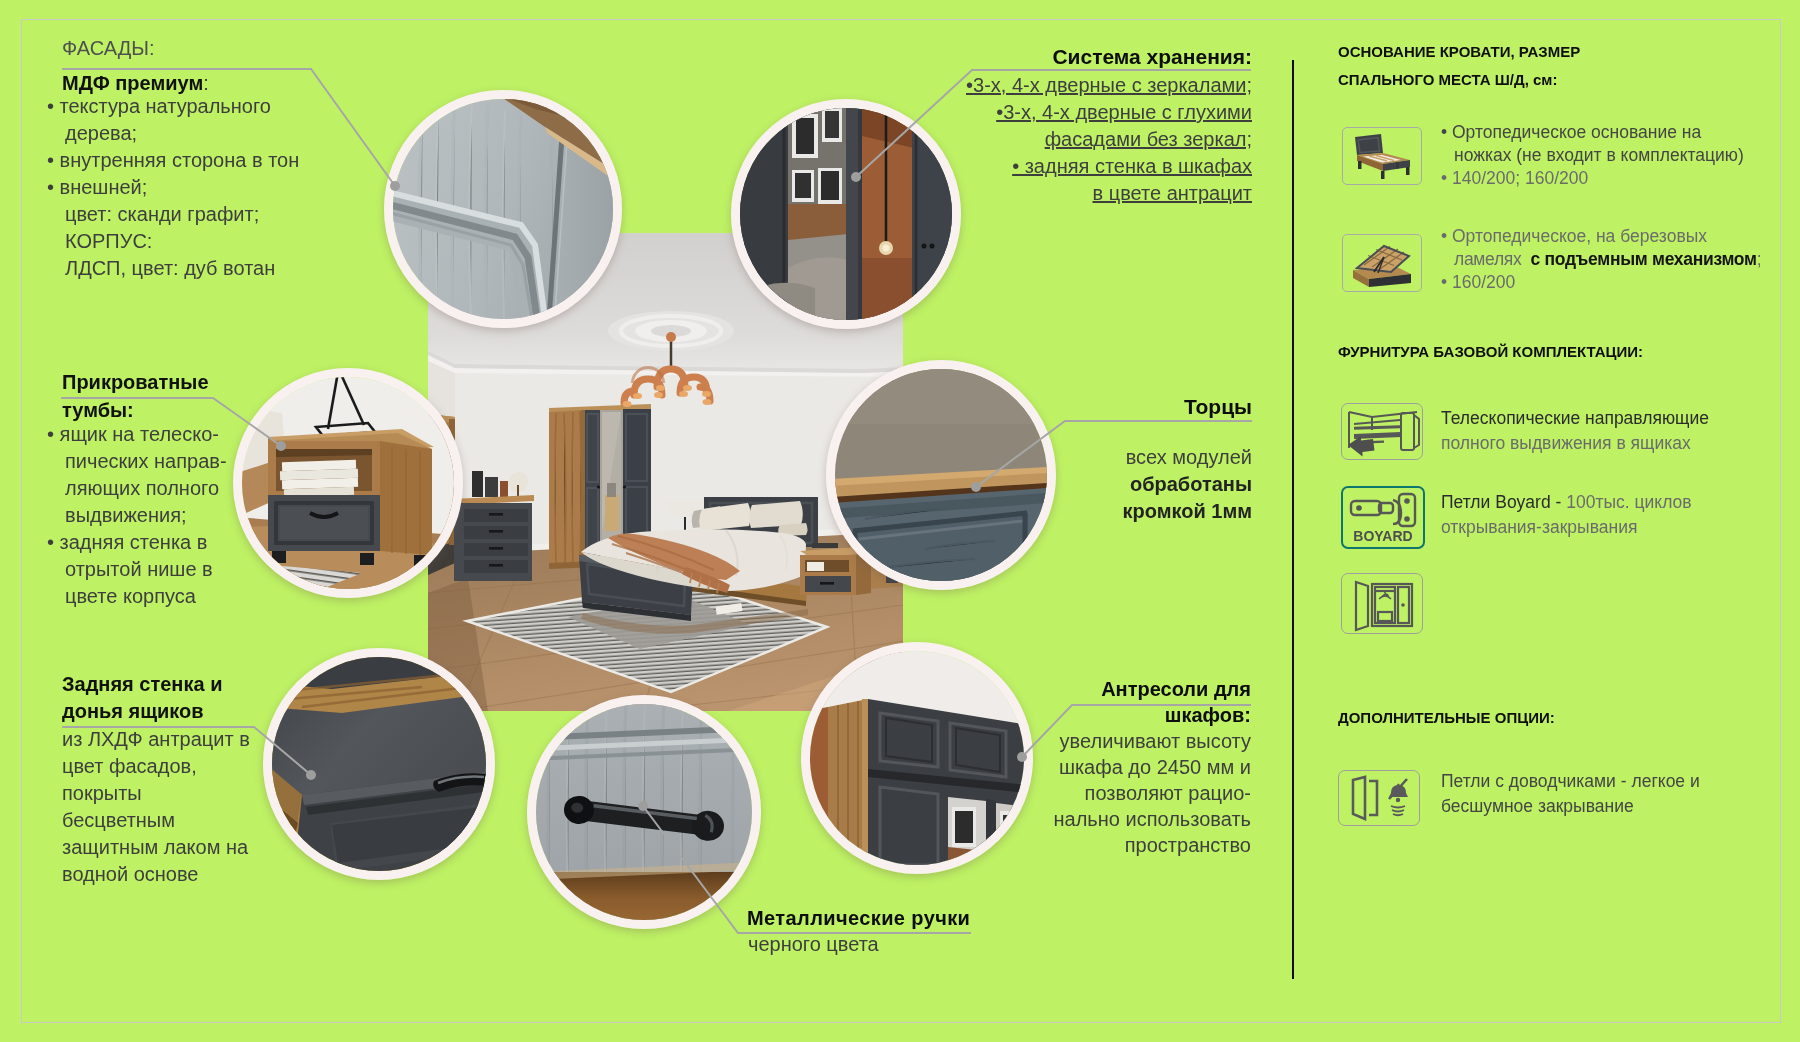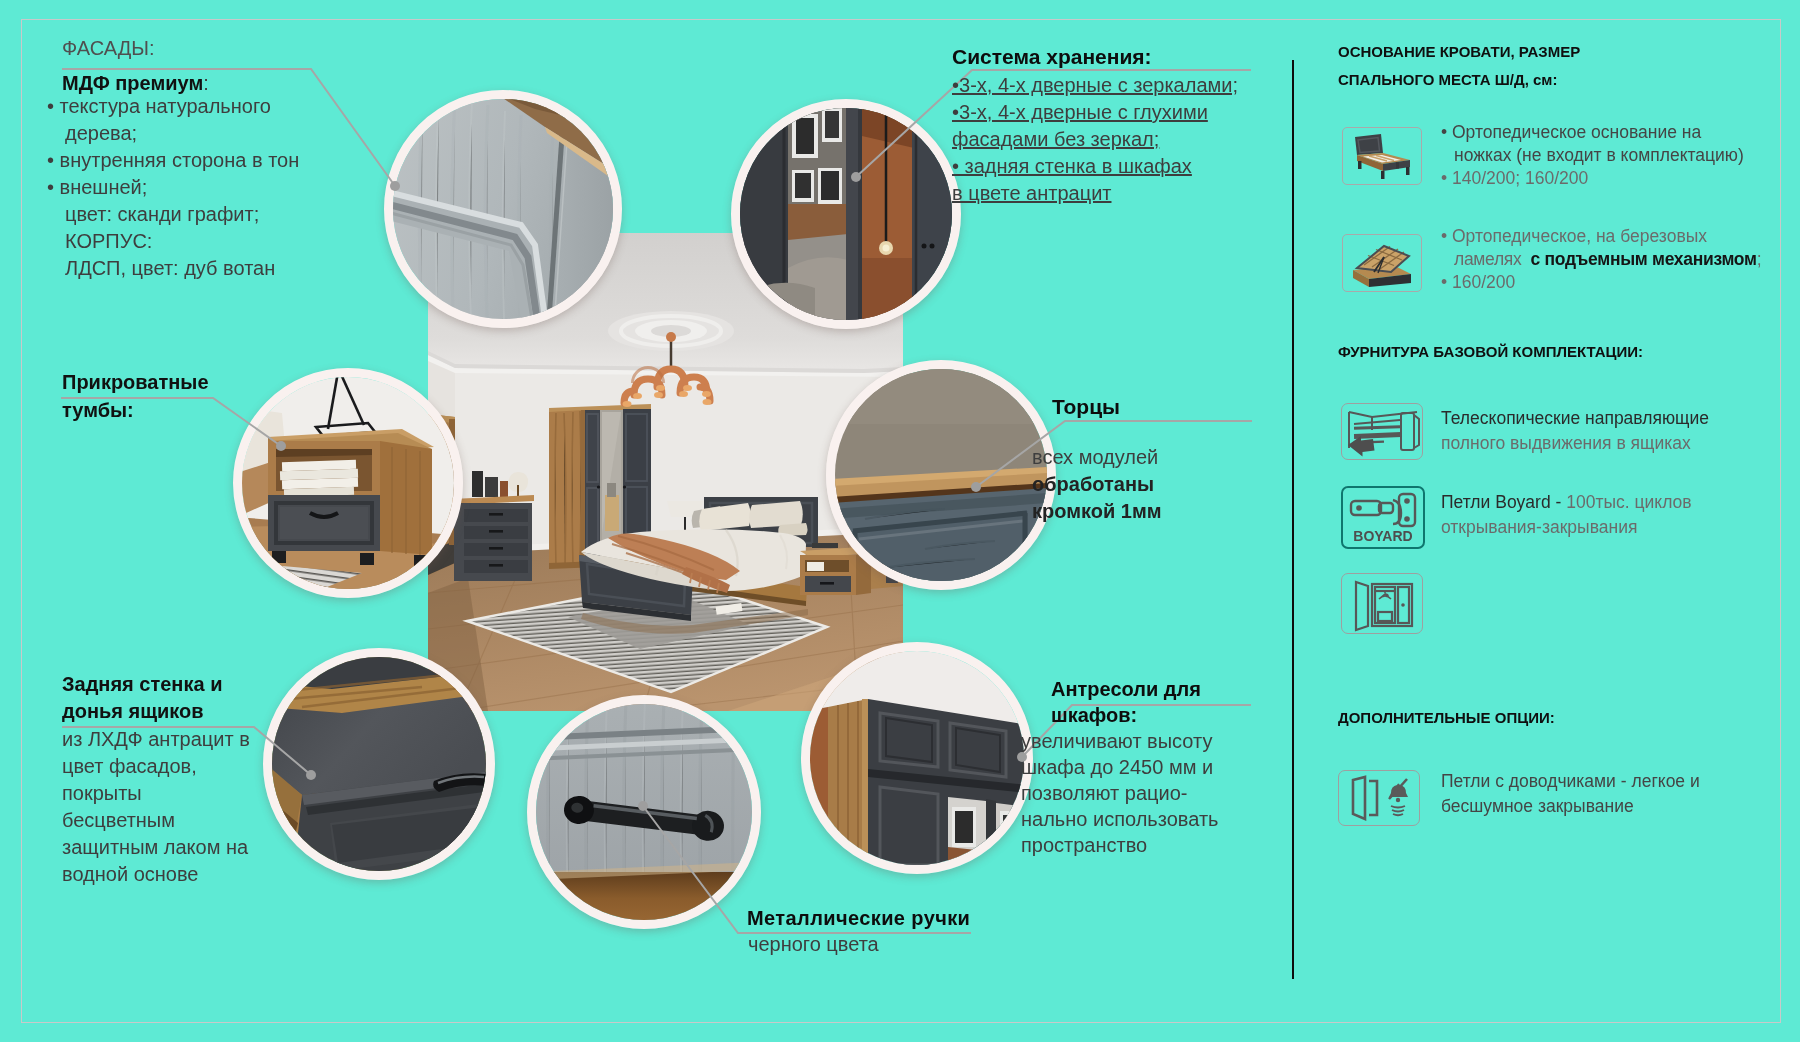--- a/index.html
+++ b/index.html
@@ -1,21 +1,21 @@
 <!DOCTYPE html>
 <html><head>
 <meta charset="utf-8">
 <style>
   html,body{margin:0;padding:0;background:#ffffff;}
-  #page{position:relative;width:1800px;height:1042px;background:#5eead4;overflow:hidden;
+  #page{position:relative;width:1800px;height:1042px;background:#bef264;overflow:hidden;
         font-family:"Liberation Sans",sans-serif;}
   .abs{position:absolute;}
   .txt{font-size:20px;line-height:27px;color:#3e3e3e;}
   .txt b{color:#111111;}
-  .rtxt{text-align:left;}
+  .rtxt{text-align:right;}
   .small{font-size:17.5px;line-height:23px;color:#454545;}
   .fur{font-size:17.5px;line-height:25px;color:#454545;}
   .gray{color:#6b6b6b;}
   .dark{color:#2b2b2b;}
   h3{margin:0;font-size:15px;line-height:28px;font-weight:bold;color:#0f0f0f;}
   .circ{position:absolute;border-radius:50%;border:9px solid #f9f1ef;overflow:hidden;
         box-shadow:0 3px 8px rgba(110,85,80,.30);}
   .circ svg{display:block;}
 </style>
 </head>
@@ -591,20 +591,29 @@
   <div style="padding-left:18px;">ЛДСП, цвет: дуб вотан</div>
 </div>
 
 <div class="abs txt" style="left:62px;top:369px;width:200px;">
   <div style="font-weight:bold;color:#111;">Прикроватные</div>
 </div>
 <div class="abs txt" style="left:62px;top:397px;width:200px;">
   <div style="font-weight:bold;color:#111;">тумбы:</div>
 </div>
 
+<div class="abs txt" style="left:47px;top:421px;width:230px;">
+  <div>•&nbsp;ящик на телеско-</div>
+  <div style="padding-left:18px;">пических направ-</div>
+  <div style="padding-left:18px;">ляющих полного</div>
+  <div style="padding-left:18px;">выдвижения;</div>
+  <div>•&nbsp;задняя стенка в</div>
+  <div style="padding-left:18px;">отрытой нише в</div>
+  <div style="padding-left:18px;">цвете корпуса</div>
+</div>
 
 <div class="abs txt" style="left:62px;top:671px;width:230px;">
   <div style="font-weight:bold;color:#111;">Задняя стенка и</div>
   <div style="font-weight:bold;color:#111;">донья ящиков</div>
 </div>
 <div class="abs txt" style="left:62px;top:726px;width:230px;">
   <div>из ЛХДФ антрацит в</div>
   <div>цвет фасадов,</div>
   <div>покрыты</div>
   <div>бесцветным</div>

